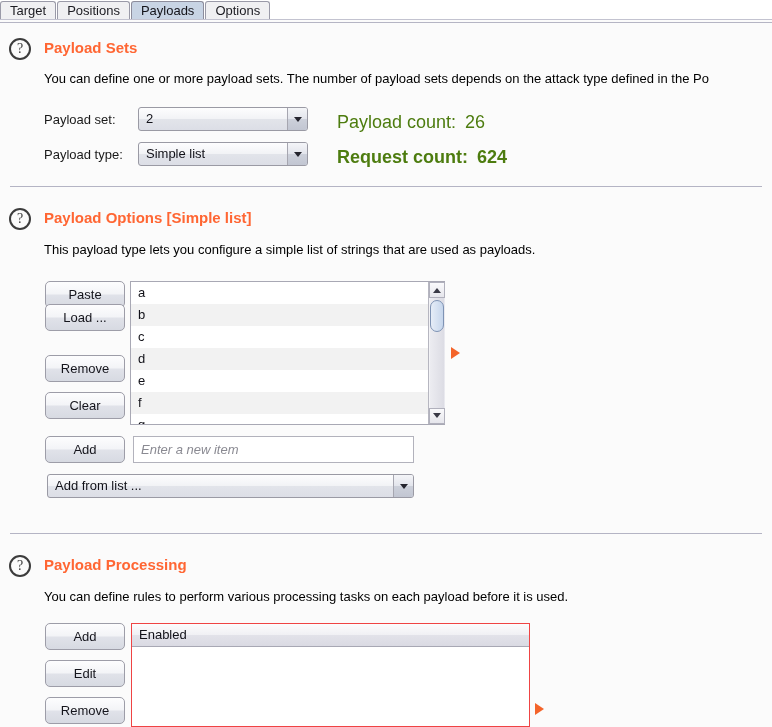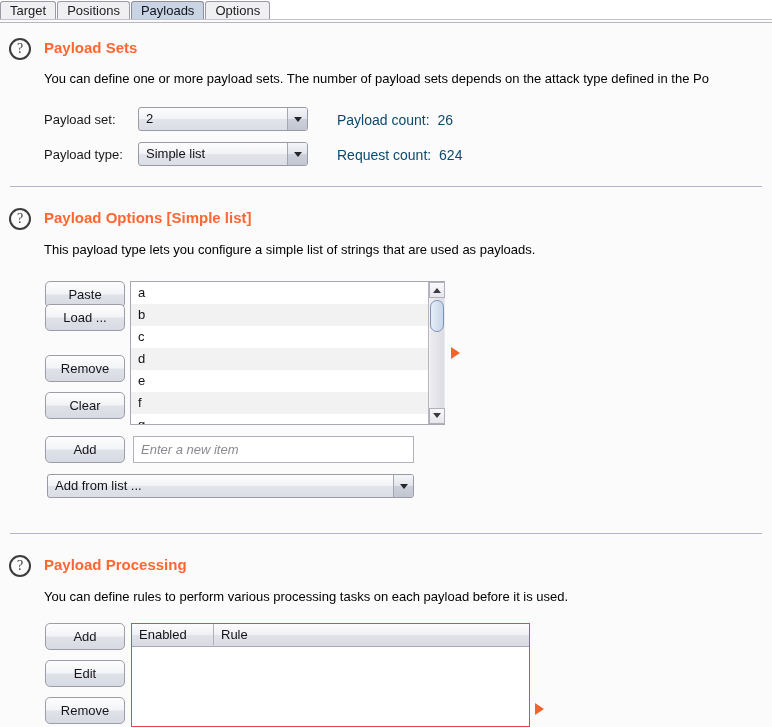--- a/index.html
+++ b/index.html
@@ -105,22 +105,22 @@
 
   
   .field-label {
     position: absolute;
     font-size: 13px;
     color: #1a1a1a;
     white-space: nowrap;
   }
   .count-label {
     position: absolute;
-    font-size: 14px;
-    color: #0c4a6e;
+    font-size: 18px;
+    color: #4d7c0f;
     white-space: nowrap;
   }
 
   
   .combo {
     position: absolute;
     box-sizing: border-box;
     height: 24px;
     border: 1px solid #9a9aa4;
     border-radius: 3px;
@@ -332,21 +332,21 @@
     <span style="margin-left:4px;">26</span>
   </div>
 
   <div class="field-label" style="left:44px; top:147px;">Payload type:</div>
   <div class="combo" style="left:138px; top:142px; width:170px;">
     <div class="combo-text">Simple list</div>
     <div class="combo-btn">
       <div class="combo-arrow"></div>
     </div>
   </div>
-  <div class="count-label" style="left:337px; top:147px;">
+  <div class="count-label" style="left:337px; top:147px;font-weight:bold;">
     <span>Request count:</span>
     <span style="margin-left:4px;">624</span>
   </div>
 </div>
 
 <div class="divider" style="top:186px;"></div>
 
 <div class="section">
   <div class="help-icon" style="top:208px;">?</div>
   <div class="section-title" style="top:209px;">Payload Options [Simple list]</div>
@@ -400,19 +400,18 @@
   <div class="section-title" style="top:556px;">Payload Processing</div>
   <div class="section-desc" style="top:589px;">You can define rules to perform various processing tasks on each payload before it is used.</div>
 
   <div class="btn" style="left:45px; top:623px;">Add</div>
   <div class="btn" style="left:45px; top:660px;">Edit</div>
   <div class="btn" style="left:45px; top:697px;">Remove</div>
 
   <div class="table" style="left:131px; top:623px; width:399px; height:104px;">
     <div class="table-head">
       <div class="th" style="width:82px;">Enabled</div>
-      <div class="th" style="width:315px;">Rule</div>
     </div>
     <div class="table-body"></div>
   </div>
 
   <div class="marker" style="left:535px; top:703px;"></div>
 </div>
 
 </body></html>

